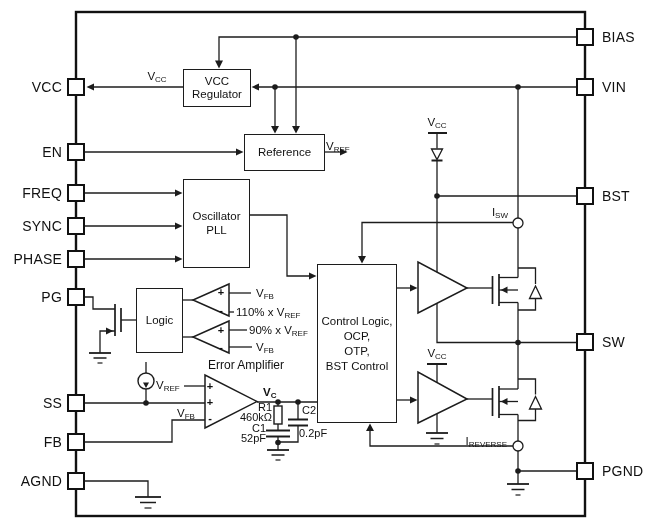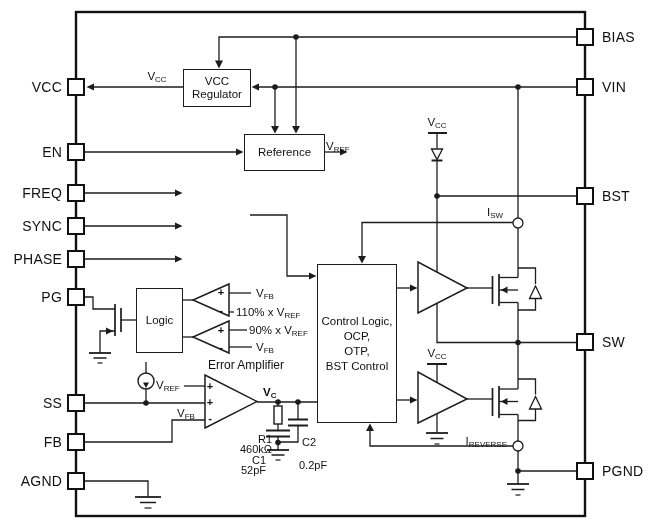--- a/index.html
+++ b/index.html
@@ -10,21 +10,21 @@
   .pin-lbl-l{width:60px;text-align:right;font-size:14px;line-height:18px;letter-spacing:.2px;}
   .pin-lbl-r{font-size:14px;line-height:18px;letter-spacing:.2px;}
   .pin-sq{position:absolute;width:18px;height:18px;box-sizing:border-box;
           border:2px solid #111;background:#fff;}
   .blk{position:absolute;box-sizing:border-box;border:1.4px solid #1c1c1c;background:#fff;
        display:flex;flex-direction:column;align-items:center;justify-content:center;
        font-size:11.5px;line-height:13.5px;text-align:center;}
   .net{font-size:11.5px;}
   .net sub{font-size:8px;vertical-align:-2px;}
   .pre{white-space:pre;}
-  .val{font-size:11px;margin-top:32px;}
+  .val{font-size:11px;}
   .sign{font-size:11px;font-weight:bold;width:10px;height:12px;line-height:12px;text-align:center;}
   .annot{font-size:12px;}
 </style>
 </head>
 <body>
 
 <div id="stage">
 
   <svg width="654" height="522" viewBox="0 0 654 522">
 
@@ -237,35 +237,39 @@
   <div class="lbl pin-lbl-r" style="left:602px;top:333px">SW</div>
   <div class="lbl pin-lbl-r" style="left:602px;top:462px">PGND</div>
 
   <div class="blk" style="left:183px;top:69px;width:68px;height:38px">
     <span>VCC</span>
     <span>Regulator</span>
   </div>
   <div class="blk" style="left:244px;top:134px;width:81px;height:37px">
     <span>Reference</span>
   </div>
+  <div class="blk" style="left:183px;top:179px;width:67px;height:89px">
+    <span>Oscillator</span>
+    <span>PLL</span>
+  </div>
   <div class="blk" style="left:136px;top:288px;width:47px;height:65px">
     <span>Logic</span>
   </div>
   <div class="blk" style="left:317px;top:264px;width:80px;height:159px;line-height:15px">
     <span>Control Logic,</span>
     <span>OCP,</span>
     <span>OTP,</span>
     <span>BST Control</span>
   </div>
 
   <div class="lbl net" style="left:140px;top:70px;width:34px;text-align:center"><span>V</span><sub>CC</sub></div>
   <div class="lbl net" style="left:326px;top:140px"><span>V</span><sub>REF</sub></div>
   <div class="lbl net" style="left:423px;top:116px;width:28px;text-align:center"><span>V</span><sub>CC</sub></div>
   <div class="lbl net" style="left:423px;top:347px;width:28px;text-align:center"><span>V</span><sub>CC</sub></div>
-  <div class="lbl net" style="left:482px;top:206px;width:26px;text-align:center"><span>I</span><sub>SW</sub></div>
+  <div class="lbl net" style="left:482px;top:206px;width:26px;text-align:right"><span>I</span><sub>SW</sub></div>
   <div class="lbl net" style="left:455px;top:435px;width:52px;text-align:right"><span>I</span><sub>REVERSE</sub></div>
   <div class="lbl net" style="left:256px;top:287px"><span>V</span><sub>FB</sub></div>
   <div class="lbl net" style="left:236px;top:306px"><span class="pre">110% x </span><span>V</span><sub>REF</sub></div>
   <div class="lbl net" style="left:249px;top:324px"><span class="pre">90% x </span><span>V</span><sub>REF</sub></div>
   <div class="lbl net" style="left:256px;top:341px"><span>V</span><sub>FB</sub></div>
   <div class="lbl net" style="left:156px;top:379px"><span>V</span><sub>REF</sub></div>
   <div class="lbl net" style="left:177px;top:407px"><span>V</span><sub>FB</sub></div>
   <div class="lbl net" style="left:263px;top:386px;font-weight:bold"><span>V</span><sub>C</sub></div>
 
   <div class="lbl annot" style="left:194px;top:358px;width:90px;text-align:right">Error Amplifier</div>

